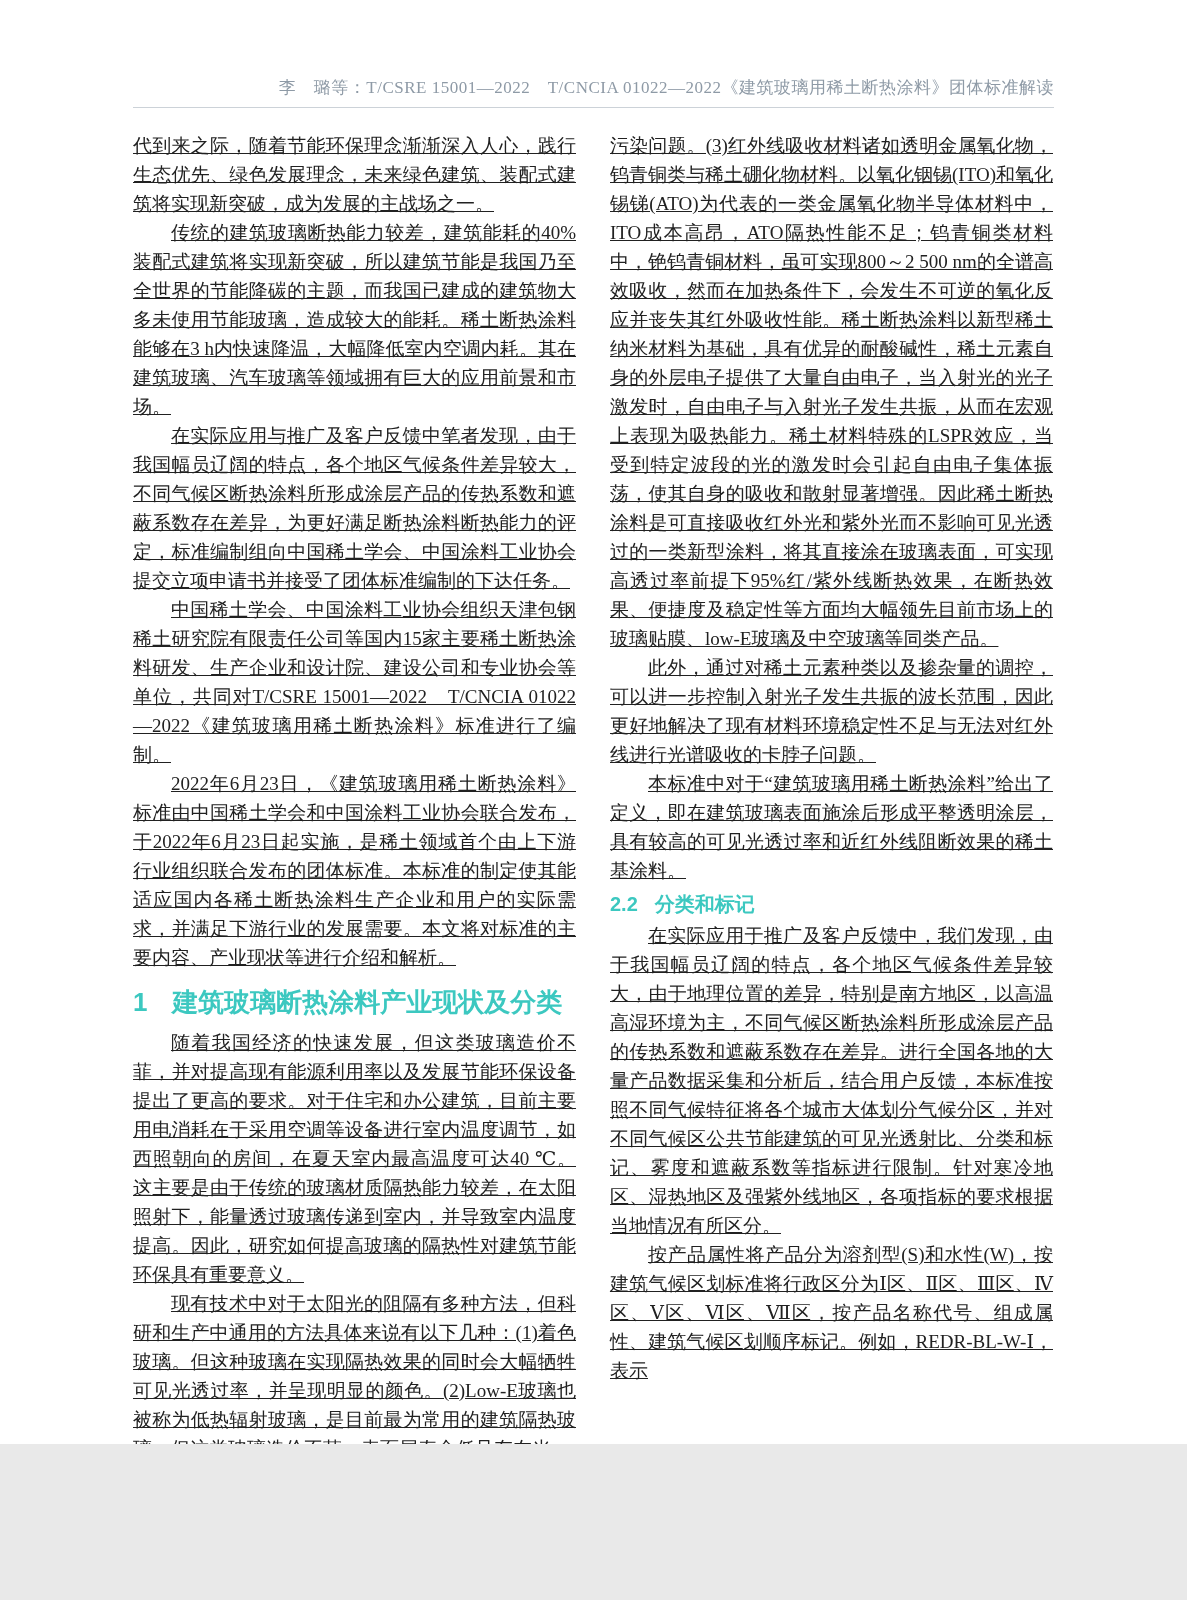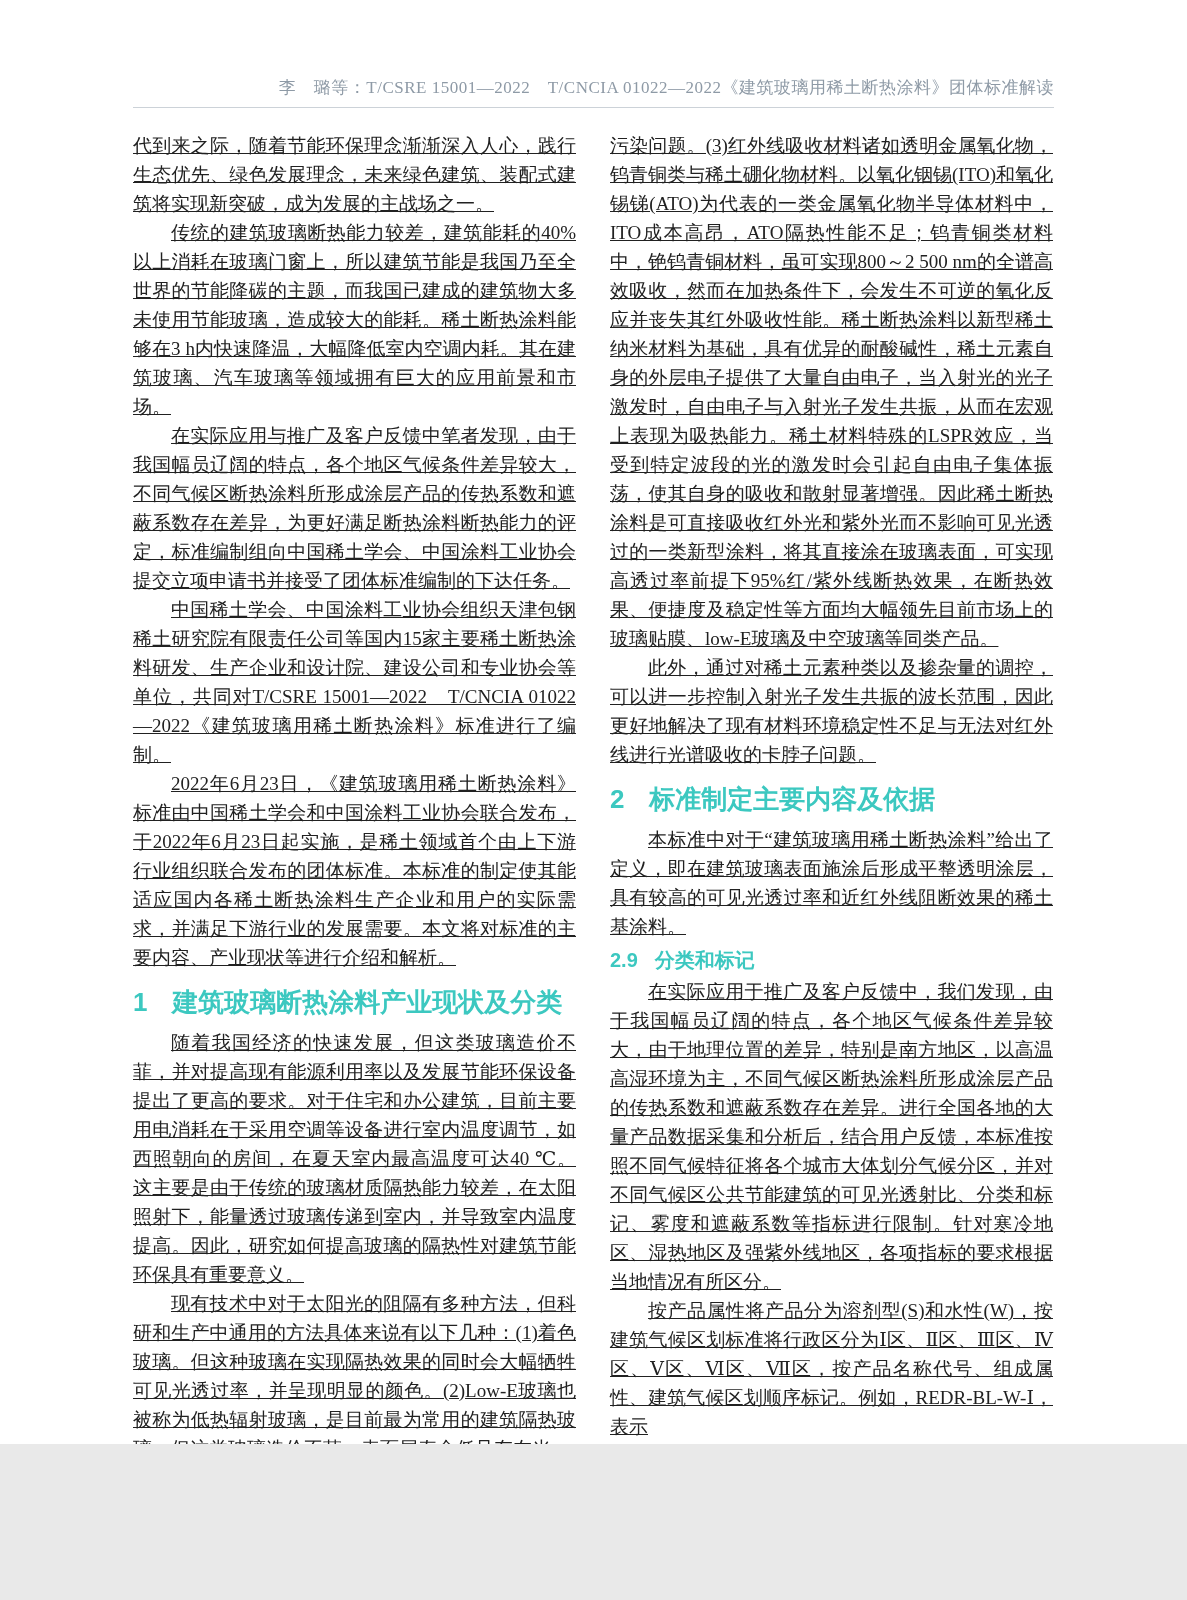--- a/index.html
+++ b/index.html
@@ -114,34 +114,33 @@
 
   <header class="page-header">
     <span>李　璐等：T/CSRE 15001—2022　T/CNCIA 01022—2022《建筑玻璃用稀土断热涂料》团体标准解读</span>
   </header>
 
   <div class="header-rule"></div>
 
   <main class="content">
     <section class="col" id="col-left">
         <p class="body-p">代到来之际，随着节能环保理念渐渐深入人心，践行生态优先、绿色发展理念，未来绿色建筑、装配式建筑将实现新突破，成为发展的主战场之一。</p>
-        <p class="body-p indent">传统的建筑玻璃断热能力较差，建筑能耗的40%以上消耗在玻璃门窗上，所以建筑节能是我国乃至全世界的节能降碳的主题，而我国已建成的建筑物大多未使用节能玻璃，造成较大的能耗。稀土断热涂料能够在3 h内快速降温，大幅降低室内空调内耗。其在建筑玻璃、汽车玻璃等领域拥有巨大的应用前景和市场。</p>
+        <p class="body-p indent">传统的建筑玻璃断热能力较差，建筑能耗的40%装配式建筑将实现新突破，所以建筑节能是我国乃至全世界的节能降碳的主题，而我国已建成的建筑物大多未使用节能玻璃，造成较大的能耗。稀土断热涂料能够在3 h内快速降温，大幅降低室内空调内耗。其在建筑玻璃、汽车玻璃等领域拥有巨大的应用前景和市场。</p>
         <p class="body-p indent">在实际应用与推广及客户反馈中笔者发现，由于我国幅员辽阔的特点，各个地区气候条件差异较大，不同气候区断热涂料所形成涂层产品的传热系数和遮蔽系数存在差异，为更好满足断热涂料断热能力的评定，标准编制组向中国稀土学会、中国涂料工业协会提交立项申请书并接受了团体标准编制的下达任务。</p>
         <p class="body-p indent">中国稀土学会、中国涂料工业协会组织天津包钢稀土研究院有限责任公司等国内15家主要稀土断热涂料研发、生产企业和设计院、建设公司和专业协会等单位，共同对T/CSRE 15001—2022　T/CNCIA 01022—2022《建筑玻璃用稀土断热涂料》标准进行了编制。</p>
         <p class="body-p indent">2022年6月23日，《建筑玻璃用稀土断热涂料》标准由中国稀土学会和中国涂料工业协会联合发布，于2022年6月23日起实施，是稀土领域首个由上下游行业组织联合发布的团体标准。本标准的制定使其能适应国内各稀土断热涂料生产企业和用户的实际需求，并满足下游行业的发展需要。本文将对标准的主要内容、产业现状等进行介绍和解析。</p>
         <h2 class="sec-h1"><span class="sec-num">1</span><span>建筑玻璃断热涂料产业现状及分类</span></h2>
         <p class="body-p indent">随着我国经济的快速发展，但这类玻璃造价不菲，并对提高现有能源利用率以及发展节能环保设备提出了更高的要求。对于住宅和办公建筑，目前主要用电消耗在于采用空调等设备进行室内温度调节，如西照朝向的房间，在夏天室内最高温度可达40 ℃。这主要是由于传统的玻璃材质隔热能力较差，在太阳照射下，能量透过玻璃传递到室内，并导致室内温度提高。因此，研究如何提高玻璃的隔热性对建筑节能环保具有重要意义。</p>
         <p class="body-p indent">现有技术中对于太阳光的阻隔有多种方法，但科研和生产中通用的方法具体来说有以下几种：(1)着色玻璃。但这种玻璃在实现隔热效果的同时会大幅牺牲可见光透过率，并呈现明显的颜色。(2)Low-E玻璃也被称为低热辐射玻璃，是目前最为常用的建筑隔热玻璃。但这类玻璃造价不菲、表面层寿命低且存在光</p>
       </section>
     <section class="col" id="col-right">
         <p class="body-p">污染问题。(3)红外线吸收材料诸如透明金属氧化物，钨青铜类与稀土硼化物材料。以氧化铟锡(ITO)和氧化锡锑(ATO)为代表的一类金属氧化物半导体材料中，ITO成本高昂，ATO隔热性能不足；钨青铜类材料中，铯钨青铜材料，虽可实现800～2 500 nm的全谱高效吸收，然而在加热条件下，会发生不可逆的氧化反应并丧失其红外吸收性能。稀土断热涂料以新型稀土纳米材料为基础，具有优异的耐酸碱性，稀土元素自身的外层电子提供了大量自由电子，当入射光的光子激发时，自由电子与入射光子发生共振，从而在宏观上表现为吸热能力。稀土材料特殊的LSPR效应，当受到特定波段的光的激发时会引起自由电子集体振荡，使其自身的吸收和散射显著增强。因此稀土断热涂料是可直接吸收红外光和紫外光而不影响可见光透过的一类新型涂料，将其直接涂在玻璃表面，可实现高透过率前提下95%红/紫外线断热效果，在断热效果、便捷度及稳定性等方面均大幅领先目前市场上的玻璃贴膜、low-E玻璃及中空玻璃等同类产品。</p>
         <p class="body-p indent">此外，通过对稀土元素种类以及掺杂量的调控，可以进一步控制入射光子发生共振的波长范围，因此更好地解决了现有材料环境稳定性不足与无法对红外线进行光谱吸收的卡脖子问题。</p>
-        <h2 class="sec-h1"><span class="sec-num">2</span><span>标准制定主要内容及依据</span></h2>
         <p class="body-p indent">本标准中对于“建筑玻璃用稀土断热涂料”给出了定义，即在建筑玻璃表面施涂后形成平整透明涂层，具有较高的可见光透过率和近红外线阻断效果的稀土基涂料。</p>
-        <h3 class="sec-h2"><span class="sec-num">2.9</span><span>分类和标记</span></h3>
+        <h3 class="sec-h2"><span class="sec-num">2.2</span><span>分类和标记</span></h3>
         <p class="body-p indent">在实际应用于推广及客户反馈中，我们发现，由于我国幅员辽阔的特点，各个地区气候条件差异较大，由于地理位置的差异，特别是南方地区，以高温高湿环境为主，不同气候区断热涂料所形成涂层产品的传热系数和遮蔽系数存在差异。进行全国各地的大量产品数据采集和分析后，结合用户反馈，本标准按照不同气候特征将各个城市大体划分气候分区，并对不同气候区公共节能建筑的可见光透射比、分类和标记、雾度和遮蔽系数等指标进行限制。针对寒冷地区、湿热地区及强紫外线地区，各项指标的要求根据当地情况有所区分。</p>
         <p class="body-p indent">按产品属性将产品分为溶剂型(S)和水性(W)，按建筑气候区划标准将行政区分为Ⅰ区、Ⅱ区、Ⅲ区、Ⅳ区、Ⅴ区、Ⅵ区、Ⅶ区，按产品名称代号、组成属性、建筑气候区划顺序标记。例如，REDR-BL-W-Ⅰ，表示</p>
       </section>
   </main>
 
   <footer class="page-footer">
     <div class="footer-labels">
       <div class="footer-cn">标 准</div>
       <div class="footer-en">Standards</div>
     </div>

